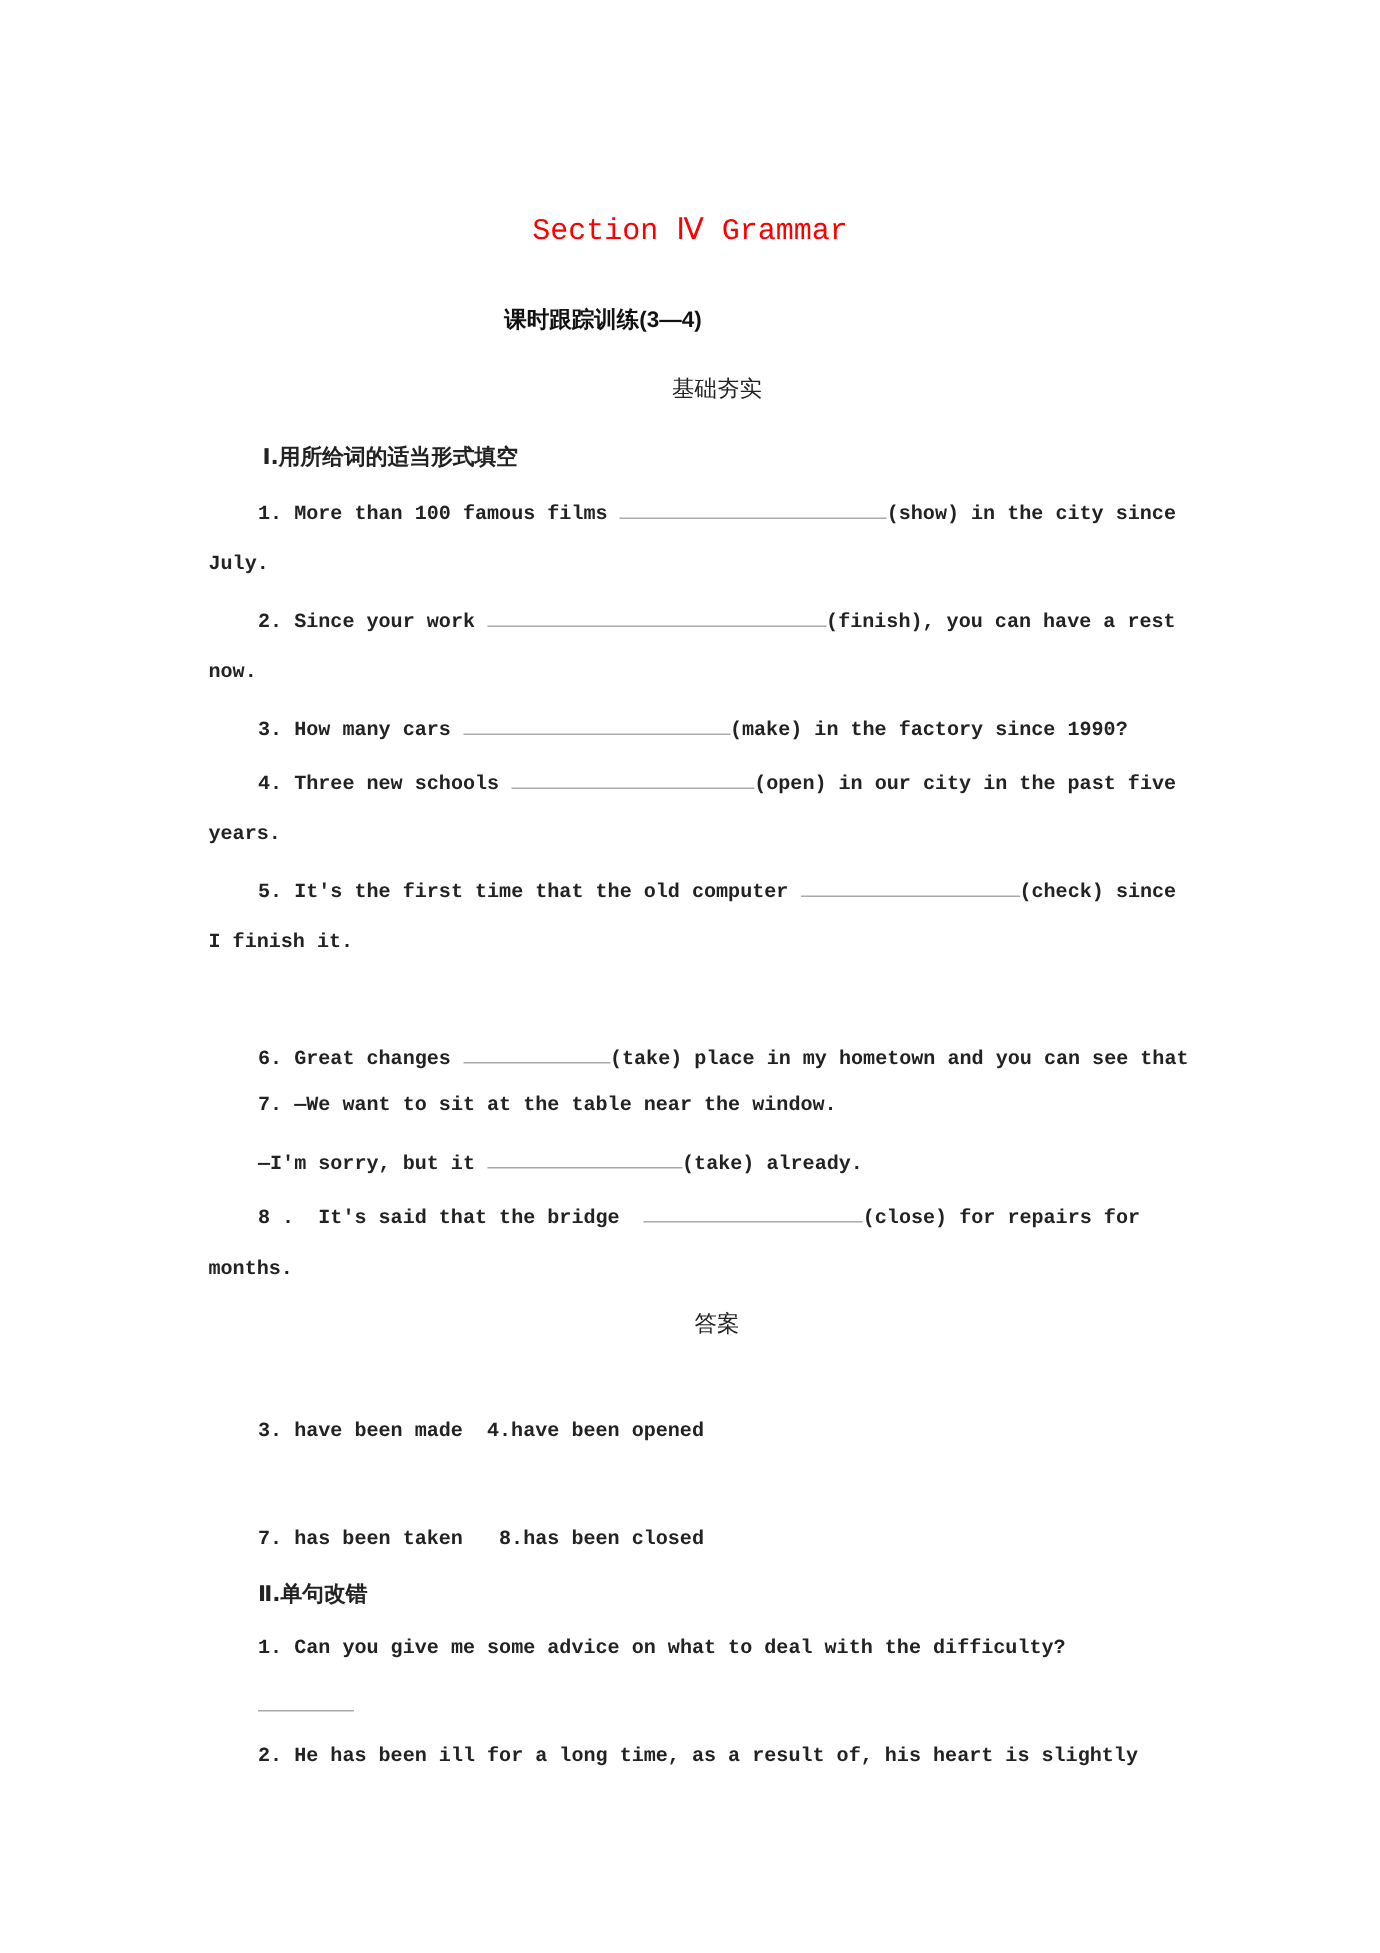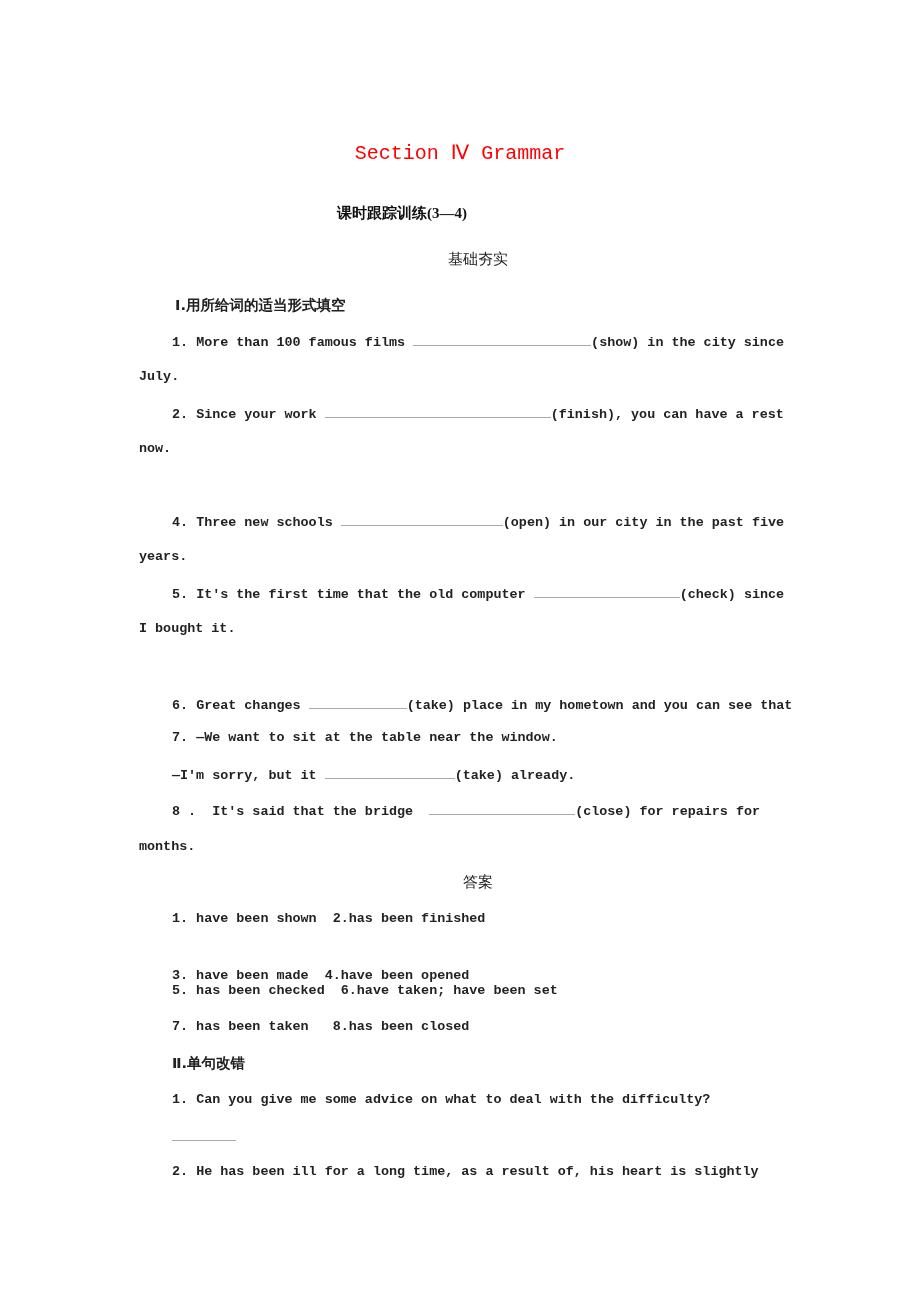--- a/index.html
+++ b/index.html
@@ -3,21 +3,21 @@
 <meta charset="utf-8">
 <style>
   html, body { margin: 0; padding: 0; background: #ffffff; }
   body { width: 920px; height: 1302px; position: relative; overflow: hidden;
          font-family: "Liberation Mono", "DejaVu Sans Mono", monospace; color: #222; }
   .page { position: absolute; left: 0; top: 0; width: 920px; height: 1302px; }
   .title { position: absolute; top: 140px; left: 0; width: 920px; text-align: center;
            color: #ff0000; font-family: "Liberation Mono", monospace; font-size: 20px; letter-spacing: 0px; }
   .subtitle { position: absolute; top: 204px; left: 0; width: 804px; text-align: center;
               font-size: 15px; font-weight: bold; color: #111;
-              font-family: Liberation Serif, serif; }
+              font-family: Liberation Sans, sans-serif; }
   .center { position: absolute; left: 0; width: 956px; text-align: center; font-size: 15px;
             font-family: "DejaVu Sans", sans-serif; color: #222; }
   .line { position: absolute; white-space: pre; font-size: 13.4px; line-height: 20px; color: #222; font-weight: bold; }
   .ind { left: 172px; }
   .noind { left: 139px; }
   .cn { font-family: "DejaVu Sans", sans-serif; font-size: 14.5px; }
   .blank { display: inline-block; border-bottom: 1px solid #aaaaaa; height: 14px; vertical-align: baseline; }
 </style>
 </head>
 <body>
@@ -29,39 +29,38 @@
   <div class="center" style="top:250px;">基础夯实</div>
 
   <div class="line cn" style="left:175px; top:295px;">Ⅰ.用所给词的适当形式填空</div>
 
   <div class="line ind" style="top:331px;"><span>1.</span> <span>More than 100 famous films</span> <span class="blank" style="width:178px"></span><span>(show) in the city since</span></div>
   <div class="line noind" style="top:367px;">July.</div>
 
   <div class="line ind" style="top:403px;"><span>2.</span> <span>Since your work</span> <span class="blank" style="width:226px"></span><span>(finish), you can have a rest</span></div>
   <div class="line noind" style="top:439px;">now.</div>
 
+  <div class="line ind" style="top:475px;"><span>3.</span> <span>How many cars</span> <span class="blank" style="width:178px"></span><span>(make) in the factory since 1990?</span></div>
 
   <div class="line ind" style="top:511px;"><span>4.</span> <span>Three new schools</span> <span class="blank" style="width:162px"></span><span>(open) in our city in the past five</span></div>
   <div class="line noind" style="top:547px;">years.</div>
 
   <div class="line ind" style="top:583px;"><span>5.</span> <span>It's the first time that the old computer</span> <span class="blank" style="width:146px"></span><span>(check) since</span></div>
-  <div class="line noind" style="top:619px;">I bought it.</div>
+  <div class="line noind" style="top:619px;">I finish it.</div>
 
   <div class="line ind" style="top:694px;"><span>6.</span> <span>Great changes</span> <span class="blank" style="width:98px"></span><span>(take) place in my hometown and you can see that</span></div>
 
   <div class="line ind" style="top:728px;"><span>7.</span> <span>—We want to sit at the table near the window.</span></div>
   <div class="line ind" style="top:764px;"><span>—I'm sorry, but it</span> <span class="blank" style="width:130px"></span><span>(take) already.</span></div>
 
   <div class="line ind" style="top:800px;"><span>8 .</span>  <span>It's said that the bridge</span>  <span class="blank" style="width:146px"></span><span>(close) for repairs for</span></div>
   <div class="line noind" style="top:837px;">months.</div>
 
   <div class="center" style="top:873px;">答案</div>
-  <div class="line ind" style="top:909px;">1. have been shown  2.has been finished</div>
-  <div class="line ind" style="top:945px;margin-top:21px;">3. have been made  4.have been opened</div>
-  <div class="line ind" style="top:981px;">5. has been checked  6.have taken; have been set</div>
+  <div class="line ind" style="top:945px;">3. have been made  4.have been opened</div>
   <div class="line ind" style="top:1017px;">7. has been taken   8.has been closed</div>
 
   <div class="line cn" style="left:172px; top:1053px;">Ⅱ.单句改错</div>
   <div class="line ind" style="top:1090px;"><span>1.</span> <span>Can you give me some advice on what to deal with the difficulty?</span></div>
   <div style="position:absolute; left:172px; top:1140px; width:64px; border-bottom:1px solid #aaaaaa;"></div>
   <div class="line ind" style="top:1162px;"><span>2.</span> <span>He has been ill for a long time, as a result of, his heart is slightly</span></div>
 
 </div>
 
 </body></html>

